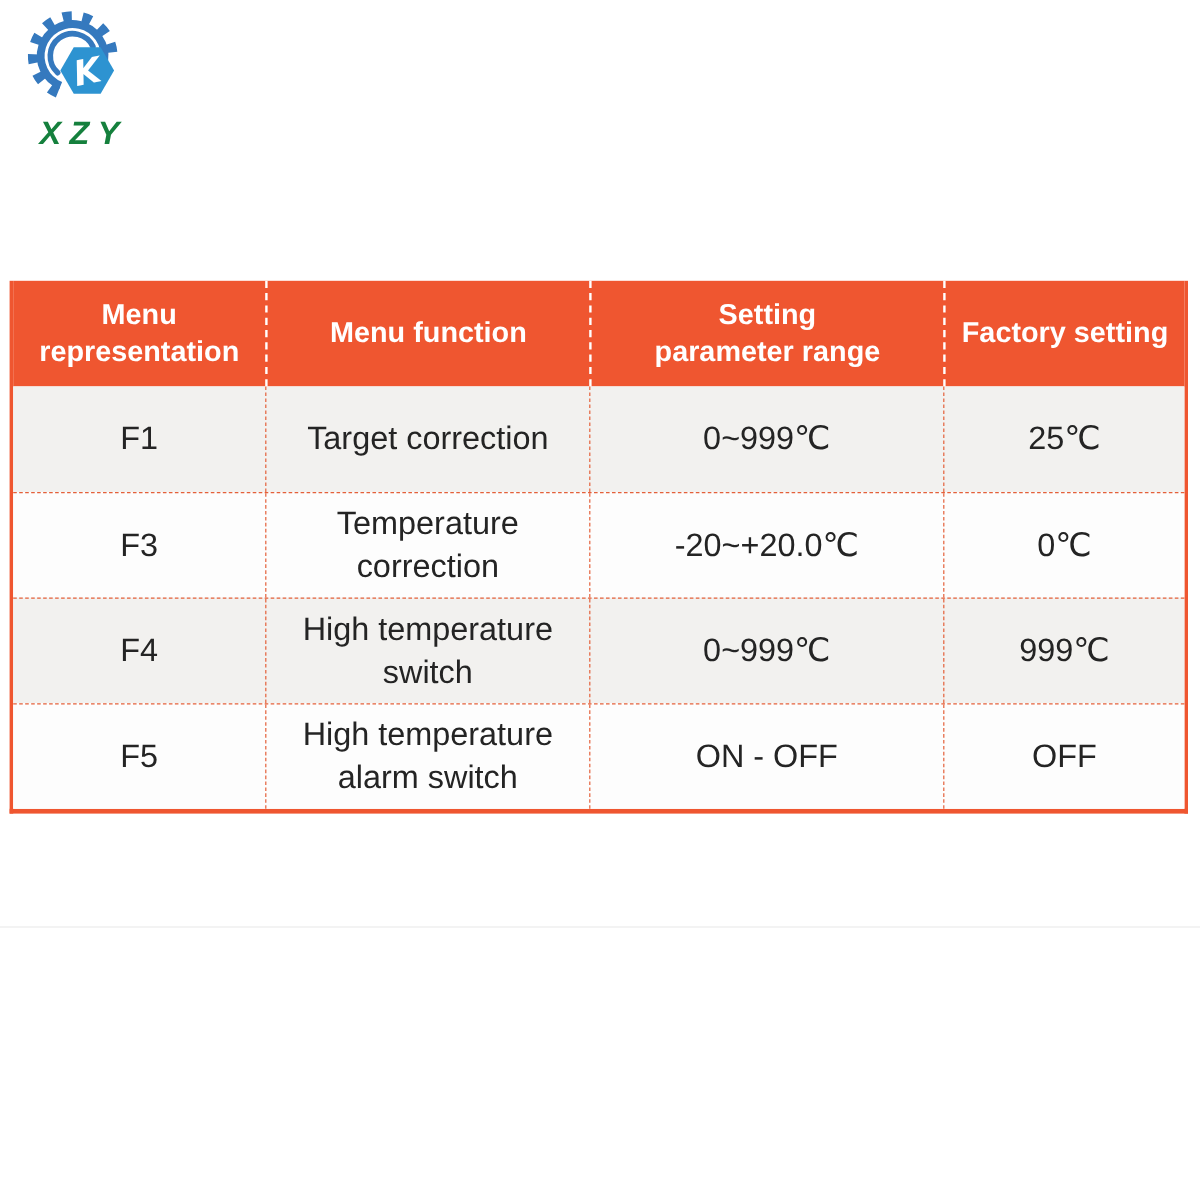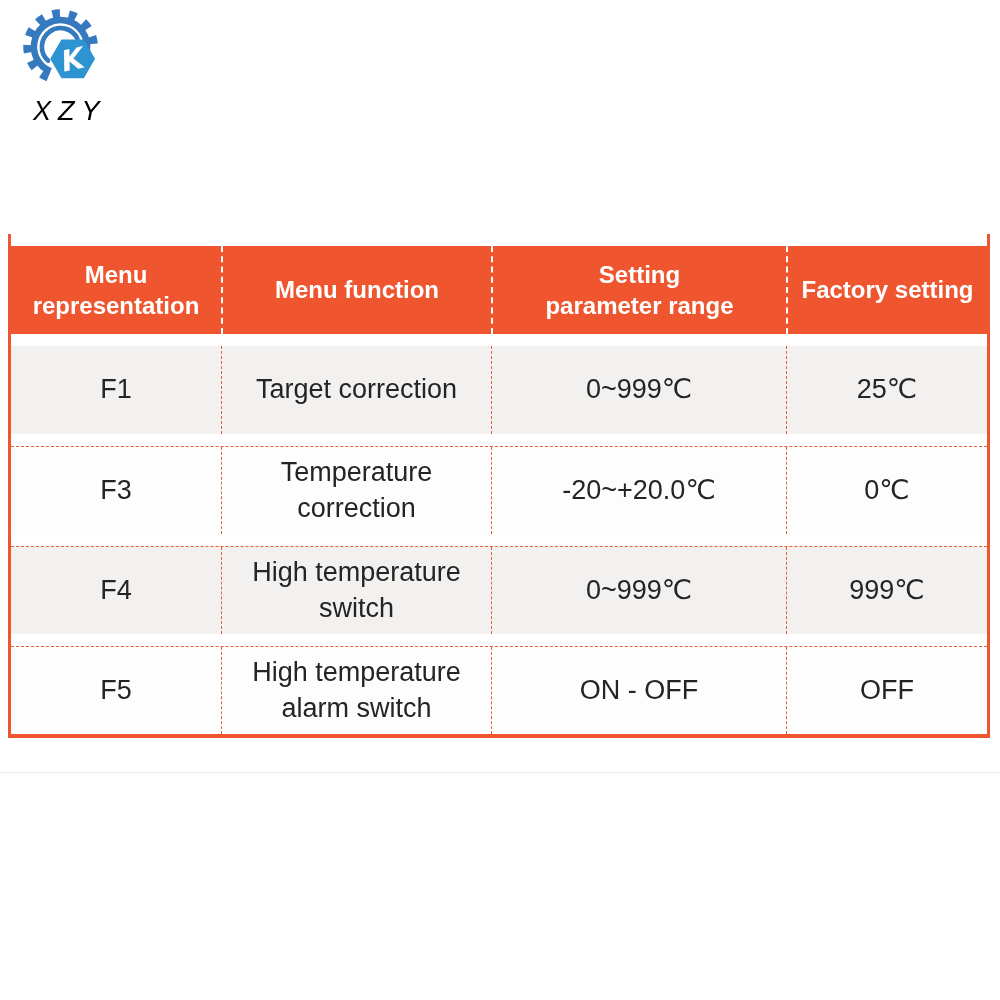--- a/index.html
+++ b/index.html
@@ -5,29 +5,29 @@
   html,body{margin:0;padding:0;background:#ffffff;}
   .canvas{
     position:relative;width:1000px;height:1000px;background:#ffffff;overflow:hidden;
     font-family:"Liberation Sans","DejaVu Sans",sans-serif;
   }
   
   .logo{position:absolute;left:12px;top:0;width:130px;height:140px;}
   .logo svg{position:absolute;left:0;top:0;}
   .brand-text{
     position:absolute;left:21px;top:96px;width:100px;
-    font-size:27px;font-weight:normal;font-style:italic;color:#000000;
+    font-size:27px;font-weight:bold;font-style:italic;color:#15803d;
     letter-spacing:7px;
   }
   
   .spec-table{
     position:absolute;left:8px;top:234px;width:982px;box-sizing:border-box;
     border-left:3px solid #ef5630;border-right:3px solid #ef5630;border-bottom:4px solid #ef5630;
   }
-  .tr{display:flex;width:100%;height:88px;box-sizing:border-box;margin-top:12px;}
+  .tr{display:flex;width:100%;height:88px;box-sizing:border-box;}
   .thead .tr{background:#ef5630;}
   .th,.td{
     display:flex;align-items:center;justify-content:center;
     text-align:center;box-sizing:border-box;white-space:pre-line;line-height:1.3;
   }
   .th{color:#ffffff;font-size:24px;font-weight:bold;}
   .td{color:#242424;font-size:27px;}
   .c0{width:210px;}
   .c1{width:270px;}
   .c2{width:295px;}

